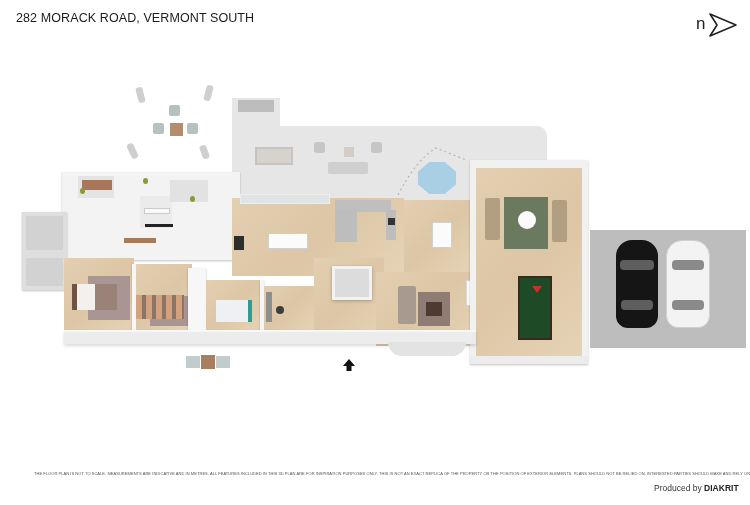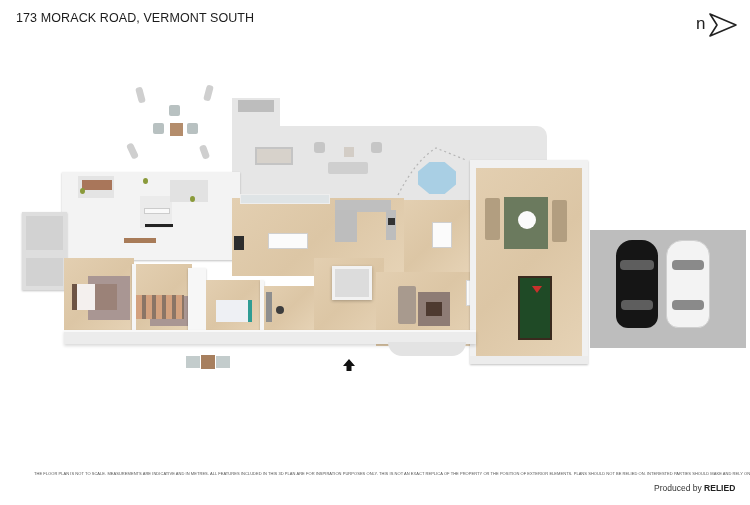--- a/index.html
+++ b/index.html
@@ -18,21 +18,21 @@
   .tile { background: #e9e9e9; }
   .wall { background: #f6f6f6; box-shadow: 0 1px 2px rgba(0,0,0,0.25); }
 
   .disclaimer { position: absolute; left: 34px; top: 471px; width: 700px; font-size: 4px; color: #555; white-space: nowrap; letter-spacing: 0.05px; }
   .credit { position: absolute; left: 654px; top: 483px; font-size: 8.5px; color: #333; }
   .credit b { font-weight: bold; color: #222; }
 </style>
 </head>
 <body>
 
-<div class="title">173 MORACK ROAD, VERMONT SOUTH</div>
+<div class="title">282 MORACK ROAD, VERMONT SOUTH</div>
 
 <div class="compass">
   <span class="n">n</span>
   <svg class="abs" style="left:12px;top:2px" width="30" height="26" viewBox="0 0 30 26">
     <polygon points="2,2 28,13 2,24 9,13" fill="none" stroke="#222" stroke-width="1.6" stroke-linejoin="round"></polygon>
   </svg>
 </div>
 
 <div class="plan">
 
@@ -144,14 +144,14 @@
   <div class="abs" style="left:216px;top:356px;width:14px;height:12px;background:#c3cccc;"></div>
 
   <svg class="abs" style="left:342px;top:358px" width="14" height="14" viewBox="0 0 14 14">
     <polygon points="7,1 13,8 9.5,8 9.5,13 4.5,13 4.5,8 1,8" fill="#111"></polygon>
   </svg>
 </div>
 
 <div class="disclaimer">THE FLOOR PLAN IS NOT TO SCALE. MEASUREMENTS ARE INDICATIVE AND IN METRES. ALL FEATURES INCLUDED IN THIS 3D PLAN ARE FOR INSPIRATION PURPOSES ONLY. THIS IS NOT AN EXACT REPLICA OF THE PROPERTY OR THE POSITION OF EXTERIOR ELEMENTS. PLANS SHOULD NOT BE RELIED ON. INTERESTED PARTIES SHOULD MAKE AND RELY ON THEIR OWN ENQUIRIES.</div>
 <div class="credit">
   <span>Produced by</span>
-  <b>RELIED</b>
+  <b>DIAKRIT</b>
 </div>
 
 </body></html>

